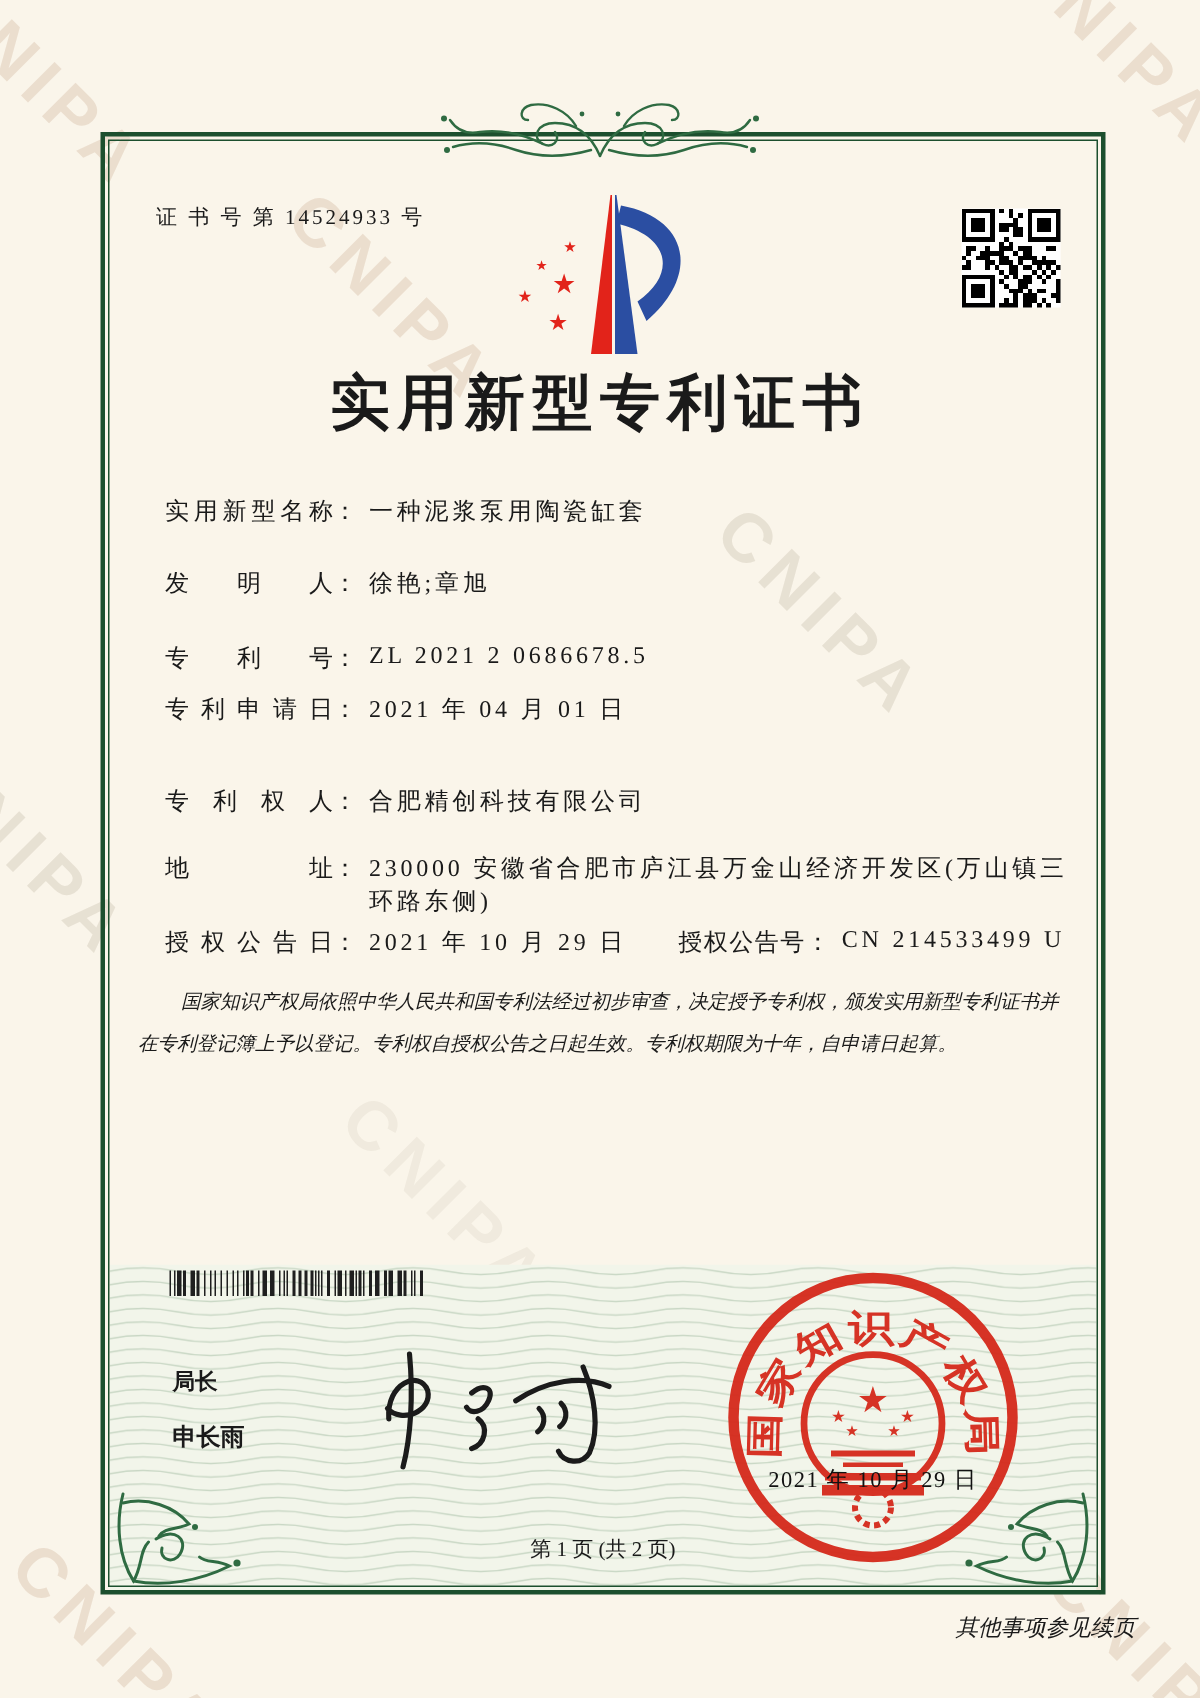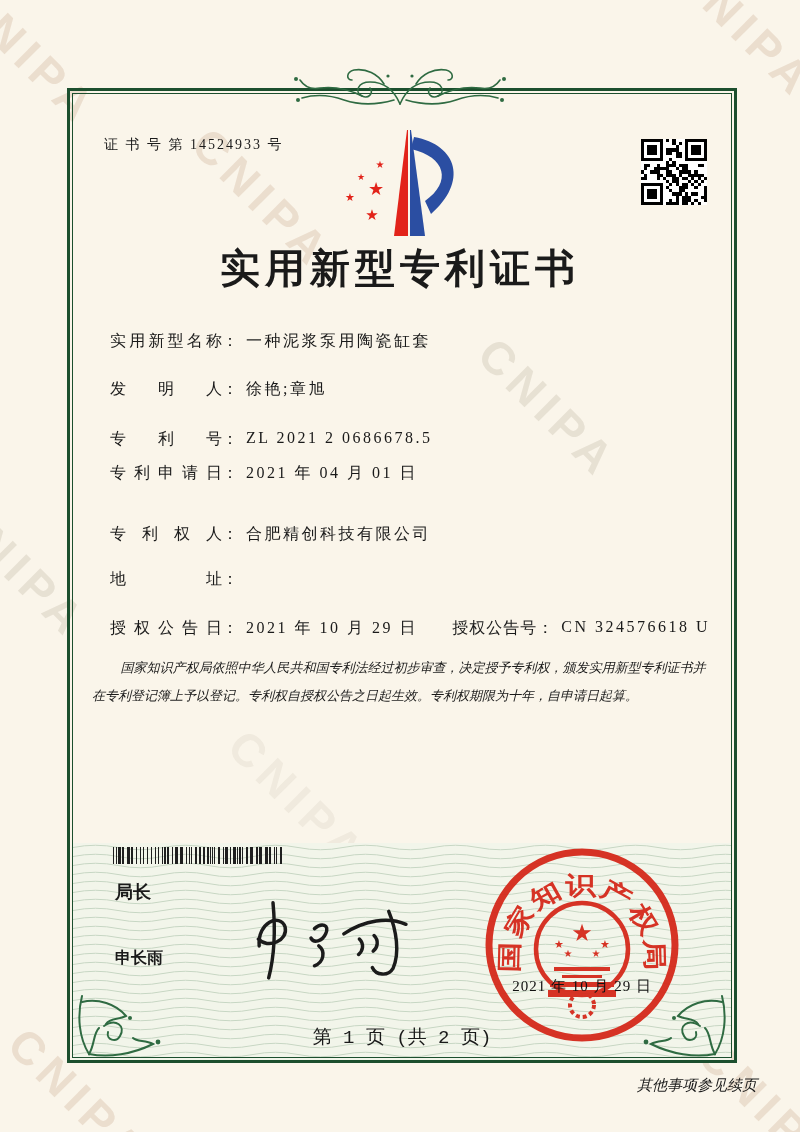--- a/index.html
+++ b/index.html
@@ -37,32 +37,32 @@
   .gpair.right{margin-left:auto;}
   .gpair .nlabel{letter-spacing:1px;}
 
   .paras{position:absolute;left:92px;top:654px;width:614px;font-size:13px;line-height:28px;
          z-index:3;font-style:italic;}
   .paras p{margin:0;text-indent:2.2em;}
 
   .barcode{position:absolute;left:113px;top:847px;height:17px;display:flex;z-index:3;}
   .barcode span{display:inline-block;height:17px;background:#1f1f1f;}
 
-  .officer-title{position:absolute;left:115px;top:880px;font-size:18px;font-weight:bold;
+  .officer-title{position:absolute;left:115px;top:912px;font-size:15px;font-weight:bold;
       font-family:"Liberation Sans","DejaVu Sans",sans-serif;z-index:3;}
   .officer-name{position:absolute;left:115px;top:948px;font-size:16px;font-weight:bold;
       font-family:"Liberation Sans","DejaVu Sans",sans-serif;z-index:3;}
   .sig{position:absolute;left:235px;top:890px;z-index:3;}
 
   .seal{position:absolute;left:482px;top:845px;z-index:4;opacity:.95;}
   .seal-date{position:absolute;left:497px;top:977px;width:170px;text-align:center;
       font-size:15px;color:#111;z-index:5;letter-spacing:1px;}
 
   .footer-page{position:absolute;left:67px;top:1024px;width:670px;text-align:center;
-      font-size:19px;z-index:3;font-family:Liberation Mono, monospace;}
+      font-size:14px;z-index:3;}
   .footer-note{position:absolute;left:0;top:1076px;width:757px;text-align:right;
       font-size:15px;font-style:italic;z-index:3;}
 </style>
 </head>
 <body>
 
 <div class="page">
 
   <div class="wm" style="left:28px;top:55px;">CNIPA</div>
   <div class="wm" style="left:745px;top:28px;">CNIPA</div>
@@ -292,31 +292,32 @@
       <span class="fval">2021 年 04 月 01 日</span>
     </div>
     <div class="frow" style="top:193px;">
       <span class="flabel">专利权人</span>
         <span class="fcolon">：</span>
       <span class="fval">合肥精创科技有限公司</span>
     </div>
     <div class="frow" style="top:238px;">
       <span class="flabel">地址</span>
         <span class="fcolon">：</span>
+      <span class="fval addr">230000 安徽省合肥市庐江县万金山经济开发区(万山镇三环路东侧)</span>
     </div>
     <div class="grow">
       <span class="gpair">
         <span class="flabel">授权公告日</span>
           <span class="fcolon">：</span>
         <span class="fval">2021 年 10 月 29 日</span>
       </span>
       <span class="gpair right">
         <span class="nlabel">授权公告号</span>
           <span class="fcolon">：</span>
-        <span class="fval">CN 324576618 U</span>
+        <span class="fval">CN 214533499 U</span>
       </span>
     </div>
   </div>
 
   <div class="paras">
     <p>国家知识产权局依照中华人民共和国专利法经过初步审查，决定授予专利权，颁发实用新型专利证书并在专利登记簿上予以登记。专利权自授权公告之日起生效。专利权期限为十年，自申请日起算。</p>
   </div>
 
   <div class="barcode">
       <span style="width:1px;margin-right:2px"></span>

